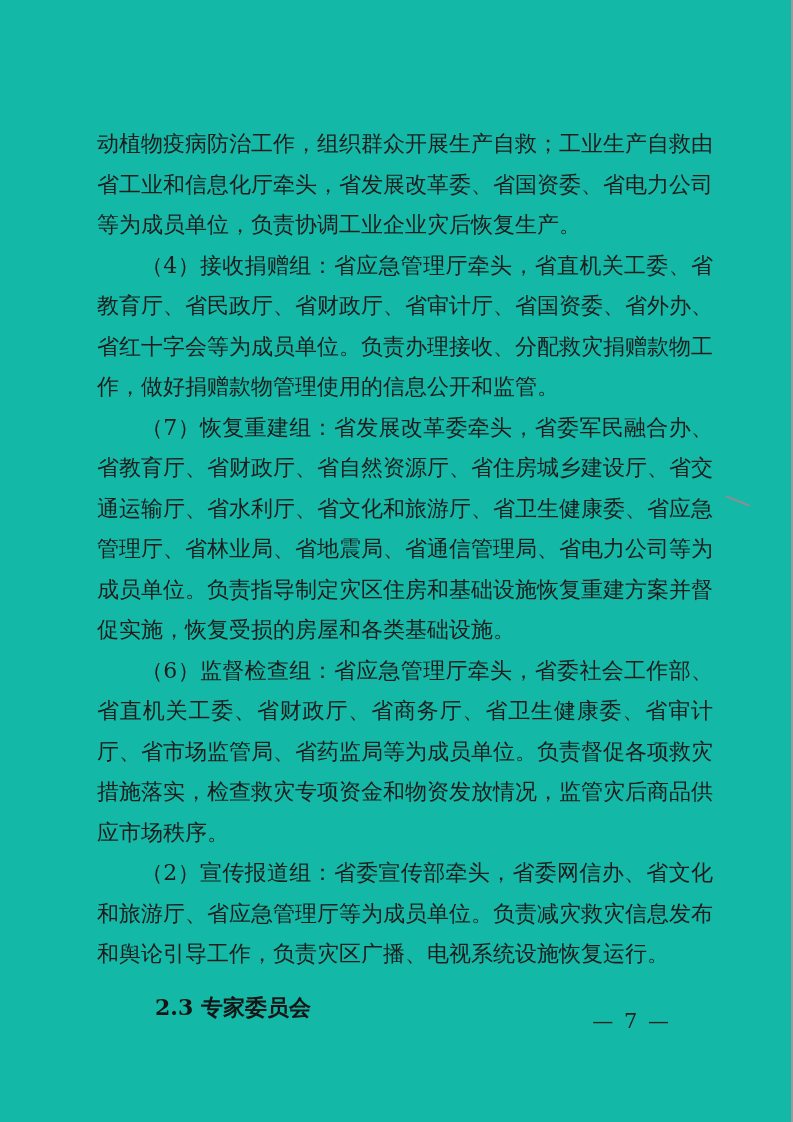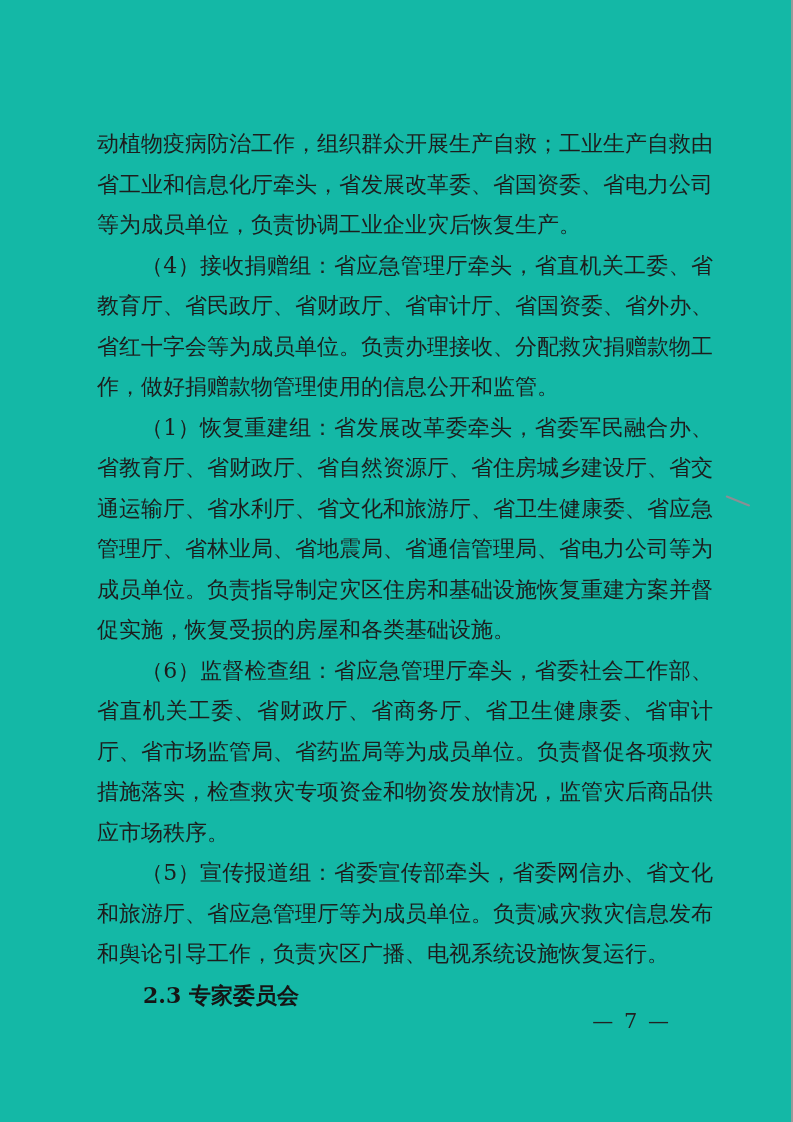--- a/index.html
+++ b/index.html
@@ -28,21 +28,21 @@
     line-height: 40.5px;
     text-align: justify;
     text-justify: inter-ideograph;
     letter-spacing: 0;
     word-break: break-all;
   }
   .para.indented {
     text-indent: 2em;
   }
   .section-heading {
-    margin: 0;
+    margin: 12px;
     padding-left: 46px;
     font-size: 22px;
     line-height: 40.5px;
     font-weight: bold;
     color: #151515;
   }
   .page-number {
     position: absolute;
     top: 1008px;
     right: 122px;
@@ -71,23 +71,23 @@
   }
 </style>
 </head>
 <body>
 
 <div class="page">
 
   <div class="text-block">
     <p class="para">动植物疫病防治工作，组织群众开展生产自救；工业生产自救由省工业和信息化厅牵头，省发展改革委、省国资委、省电力公司等为成员单位，负责协调工业企业灾后恢复生产。</p>
     <p class="para indented">（4）接收捐赠组：省应急管理厅牵头，省直机关工委、省教育厅、省民政厅、省财政厅、省审计厅、省国资委、省外办、省红十字会等为成员单位。负责办理接收、分配救灾捐赠款物工作，做好捐赠款物管理使用的信息公开和监管。</p>
-    <p class="para indented">（1）恢复重建组：省发展改革委牵头，省委军民融合办、省教育厅、省财政厅、省自然资源厅、省住房城乡建设厅、省交通运输厅、省水利厅、省文化和旅游厅、省卫生健康委、省应急管理厅、省林业局、省地震局、省通信管理局、省电力公司等为成员单位。负责指导制定灾区住房和基础设施恢复重建方案并督促实施，恢复受损的房屋和各类基础设施。</p>
+    <p class="para indented">（7）恢复重建组：省发展改革委牵头，省委军民融合办、省教育厅、省财政厅、省自然资源厅、省住房城乡建设厅、省交通运输厅、省水利厅、省文化和旅游厅、省卫生健康委、省应急管理厅、省林业局、省地震局、省通信管理局、省电力公司等为成员单位。负责指导制定灾区住房和基础设施恢复重建方案并督促实施，恢复受损的房屋和各类基础设施。</p>
     <p class="para indented">（6）监督检查组：省应急管理厅牵头，省委社会工作部、省直机关工委、省财政厅、省商务厅、省卫生健康委、省审计厅、省市场监管局、省药监局等为成员单位。负责督促各项救灾措施落实，检查救灾专项资金和物资发放情况，监管灾后商品供应市场秩序。</p>
-    <p class="para indented">（5）宣传报道组：省委宣传部牵头，省委网信办、省文化和旅游厅、省应急管理厅等为成员单位。负责减灾救灾信息发布和舆论引导工作，负责灾区广播、电视系统设施恢复运行。</p>
+    <p class="para indented">（2）宣传报道组：省委宣传部牵头，省委网信办、省文化和旅游厅、省应急管理厅等为成员单位。负责减灾救灾信息发布和舆论引导工作，负责灾区广播、电视系统设施恢复运行。</p>
     <h2 class="section-heading">2.3 专家委员会</h2>
   </div>
 
   <div class="page-number">— 7 —</div>
 
   <div class="artifact-diagonal"></div>
 
   <div class="artifact-edge"></div>
 
 </div>

